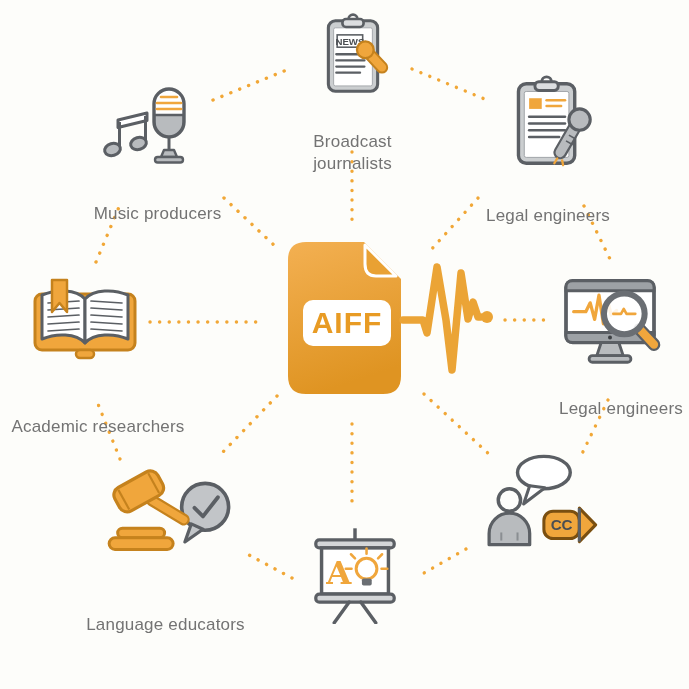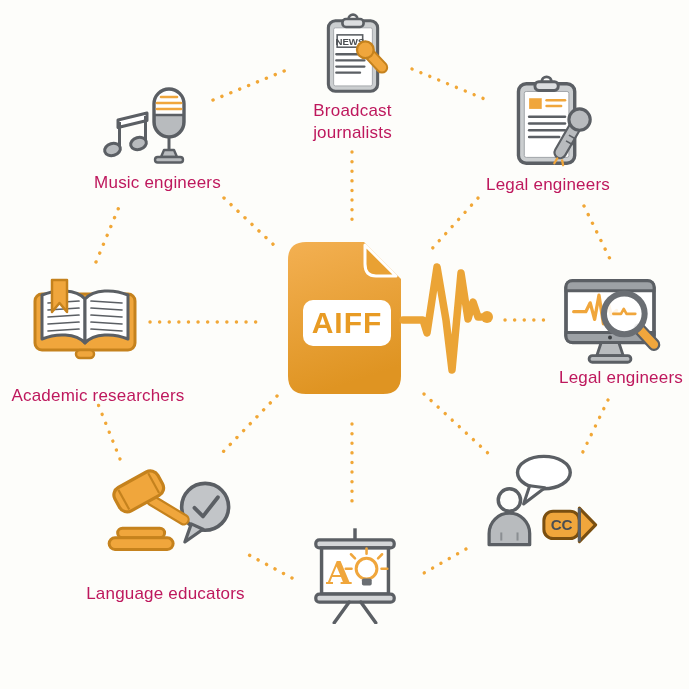--- a/index.html
+++ b/index.html
@@ -9,23 +9,24 @@
     font-family:"Liberation Sans", sans-serif;
     overflow:hidden;
   }
   #stage{position:relative;width:689px;height:689px;background:#fdfdfa;}
   .overlay{position:absolute;left:0;top:0;width:689px;height:689px;pointer-events:none;}
   .node-icon{position:absolute;}
   .node-label{
     position:absolute;
     font-size:17px;
     line-height:1.28;
-    color:#be185d;
+    color:#737373;
     text-align:center;
     letter-spacing:.2px;
+    margin-top:31px;
   }
   svg{display:block;}
   text{font-family:"Liberation Sans", sans-serif;}
   .serifA{font-family:"DejaVu Serif", serif;}
 </style>
 </head>
 <body>
 
 <div id="stage">
 
@@ -106,21 +107,21 @@
       <rect x="57" y="73" width="28" height="5.5" rx="2.7" fill="#B8BBBE" stroke="#5B5F64" stroke-width="2.4"></rect>
     </g>
     <g>
       <path d="M 20 36 L 49 29 L 49 36.5 L 20 43.5 Z" fill="#FFFFFF" stroke="#5B5F64" stroke-width="3" stroke-linejoin="round"></path>
       <line x1="21.5" y1="64" x2="21.5" y2="38" stroke="#5B5F64" stroke-width="3"></line>
       <line x1="47.5" y1="58" x2="47.5" y2="32" stroke="#5B5F64" stroke-width="3"></line>
       <ellipse cx="14.5" cy="65.5" rx="8" ry="6" transform="rotate(-16 14.5 65.5)" fill="#B8BBBE" stroke="#5B5F64" stroke-width="3"></ellipse>
       <ellipse cx="40.5" cy="59.5" rx="8" ry="6" transform="rotate(-16 40.5 59.5)" fill="#B8BBBE" stroke="#5B5F64" stroke-width="3"></ellipse>
     </g>
   </svg>
-  <div class="node-label" style="left:75px;top:172px;width:165px;">Music engineers</div>
+  <div class="node-label" style="left:75px;top:172px;width:165px;">Music producers</div>
 
   <svg class="node-icon" style="left:501px;top:72px;" width="97" height="100" viewBox="0 0 100 103">
     <rect x="18" y="12" width="58" height="82" rx="8" fill="#CBCED0" stroke="#5B5F64" stroke-width="3.5"></rect>
     <rect x="24" y="20" width="46" height="68" rx="2" fill="#FFFFFF" stroke="#9EA2A6" stroke-width="1"></rect>
     <circle cx="47" cy="10" r="5" fill="#FDFDFB" stroke="#5B5F64" stroke-width="3"></circle>
     <rect x="35" y="10" width="24" height="9" rx="4" fill="#DCDEE0" stroke="#5B5F64" stroke-width="3"></rect>
     <rect x="29" y="27" width="13" height="11" fill="#F0A63C"></rect>
     <g stroke="#F0A63C" stroke-width="2.6" stroke-linecap="round">
       <line x1="47" y1="29" x2="66" y2="29"></line>
       <line x1="47" y1="35" x2="62" y2="35"></line>

